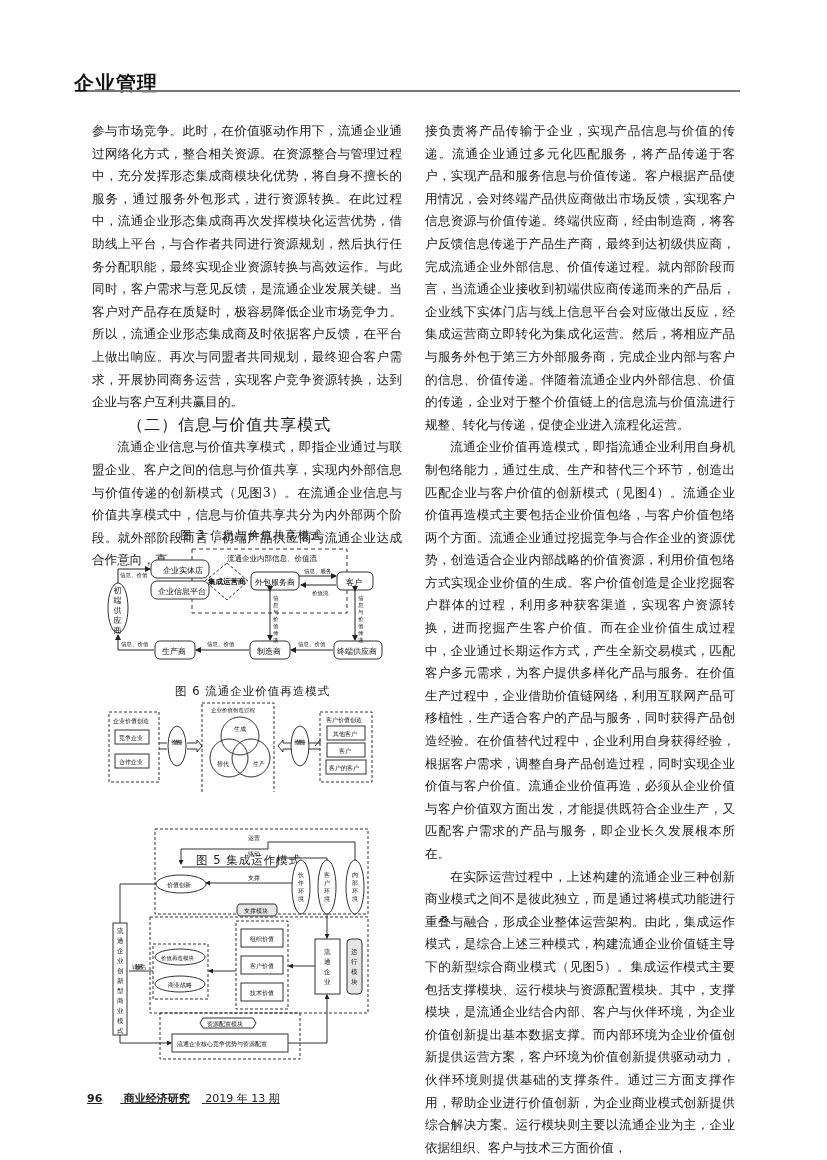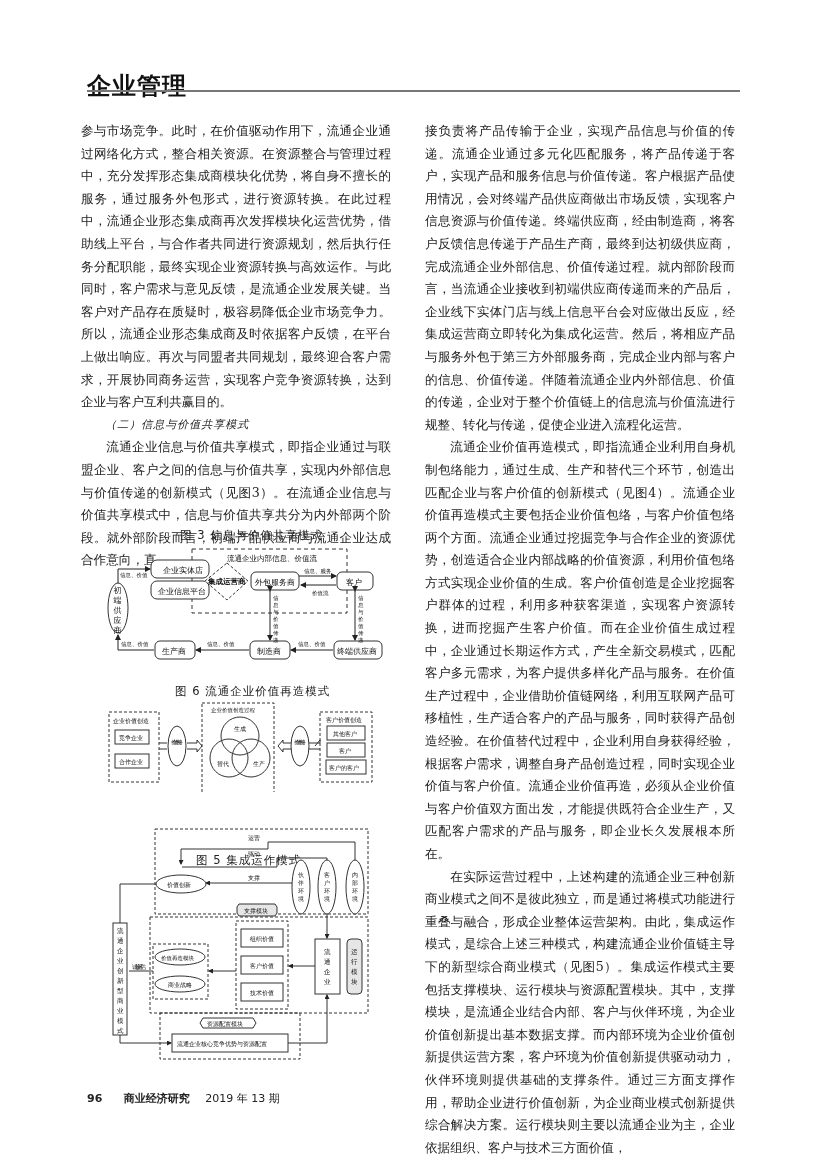--- a/index.html
+++ b/index.html
@@ -1,29 +1,29 @@
 <!DOCTYPE html>
 <html><head>
 <meta charset="utf-8">
 <style>
   html, body { margin:0; padding:0; background:#fff; }
   body { width:827px; height:1160px; position:relative; overflow:hidden;
          font-family:"DejaVu Serif","Liberation Serif",serif; color:#222; }
-  .header-title { position:absolute; left:87px; top:70px; font-family:"DejaVu Sans","Liberation Sans",sans-serif;
-                  font-weight:bold; font-size:24px; letter-spacing:1px; color:#111; }
+  .header-title { position:absolute; left:74px; top:70px; font-family:"DejaVu Sans","Liberation Sans",sans-serif;
+                  font-weight:bold; font-size:20px; letter-spacing:1px; color:#111; }
   .header-rule { position:absolute; left:87px; top:90px; width:653px; height:2px; background:#777; }
   .col { position:absolute; top:120px; width:310px; font-size:12.6px; line-height:22.6px; text-align:justify; }
-  .col.left { left:81px; }
+  .col.left { left:92px; }
   .col.right { left:425px; }
   .col p { margin:0; }
   .col p.indent { text-indent:2em; }
-  .col .sub { font-family:"DejaVu Sans","Liberation Sans",sans-serif; font-size:11px; padding-left:2.2em; letter-spacing:1px;font-style:italic; }
+  .col .sub { font-family:"DejaVu Sans","Liberation Sans",sans-serif; font-size:16px; padding-left:2.2em; letter-spacing:1px; }
   .fig-title { position:absolute; font-family:"DejaVu Sans","Liberation Sans",sans-serif; font-size:11.5px; color:#222; letter-spacing:1px; }
   svg text { font-family:"DejaVu Sans","Liberation Sans",sans-serif; fill:#111; }
-  .footer { position:absolute; left:87px; top:1091px; font-family:"DejaVu Sans","Liberation Sans",sans-serif; font-size:11px; color:#222; }
+  .footer { position:absolute; left:87px; top:1091px; font-family:"DejaVu Sans","Liberation Sans",sans-serif; font-size:11px; color:#222;text-decoration:underline; }
   .footer .pg { font-weight:bold; margin-right:18px; }
   .footer .journal { font-weight:bold; margin-right:12px; }
 </style>
 </head>
 <body>
 
 <div class="header-title">企业管理</div>
 <div class="header-rule"></div>
 
 <div class="col left">

